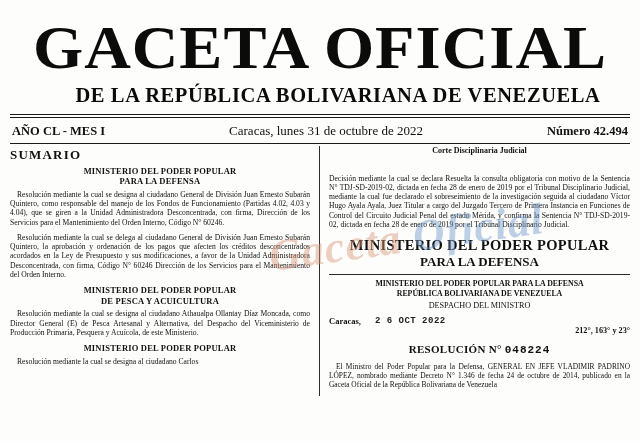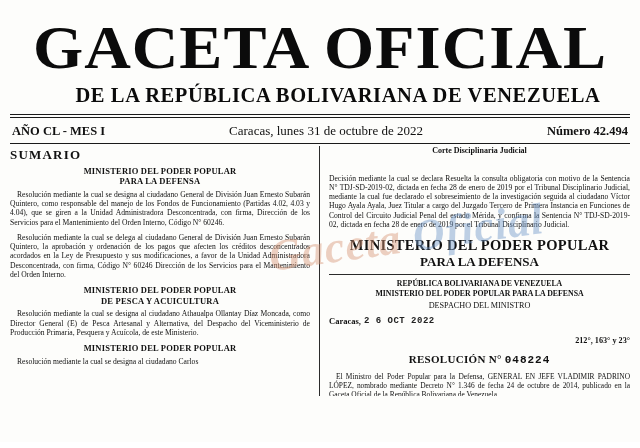--- a/index.html
+++ b/index.html
@@ -152,37 +152,37 @@
   }
   .despacho {
     text-align: center;
     font-size: 8.2px;
     font-weight: normal;
     margin: 2px 0 6px 0;
   }
   .caracas-row {
     display: flex;
     align-items: center;
-    gap: 3px;
+    gap: 14px;
     font-size: 8.5px;
     font-weight: bold;
     margin-top: 6px;
   }
   .date-stamp {
     font-family: "Liberation Mono", monospace;
     font-size: 9px;
     letter-spacing: 0.5px;
     border: 0;
     color: #222;
   }
   .anos-row {
     text-align: right;
     font-size: 8.2px;
     font-weight: bold;
-    margin-top: 10px;
+    margin-top: 0;
   }
   .resolucion-row {
     text-align: center;
     font-size: 11px;
     font-weight: bold;
     margin-top: 8px;
     letter-spacing: 0.3px;
   }
   .resolucion-num {
     font-family: "Liberation Mono", monospace;
@@ -274,22 +274,22 @@
       <div class="court-head">Corte Disciplinaria Judicial</div>
       <p class="body noindent">Decisión mediante la cual se declara Resuelta la consulta obligatoria con motivo de la Sentencia N° TDJ-SD-2019-02, dictada en fecha 28 de enero de 2019 por el Tribunal Disciplinario Judicial, mediante la cual fue declarado el sobreseimiento de la investigación seguida al ciudadano Víctor Hugo Ayala Ayala, Juez Titular a cargo del Juzgado Tercero de Primera Instancia en Funciones de Control del Circuito Judicial Penal del estado Mérida, y confirma la Sentencia N° TDJ-SD-2019-02, dictada en fecha 28 de enero de 2019 por el Tribunal Disciplinario Judicial.</p>
 
       <div class="mppd-title">
         <div>MINISTERIO DEL PODER POPULAR</div>
       </div>
       <div class="mppd-sub">PARA LA DEFENSA</div>
 
       <hr class="sep-line">
 
+      <p class="centered-small">MINISTERIO DEL PODER POPULAR PARA LA DEFENSA</p>
       <p class="centered-small">REPÚBLICA BOLIVARIANA DE VENEZUELA</p>
-      <p class="centered-small">MINISTERIO DEL PODER POPULAR PARA LA DEFENSA</p>
       <div class="despacho">DESPACHO DEL MINISTRO</div>
 
       <div class="caracas-row">
         <span>Caracas,</span>
         <span class="date-stamp">2 6 OCT 2022</span>
       </div>
       <div class="anos-row">212°, 163° y 23°</div>
 
       <div class="resolucion-row">
         <span>RESOLUCIÓN N°</span>

